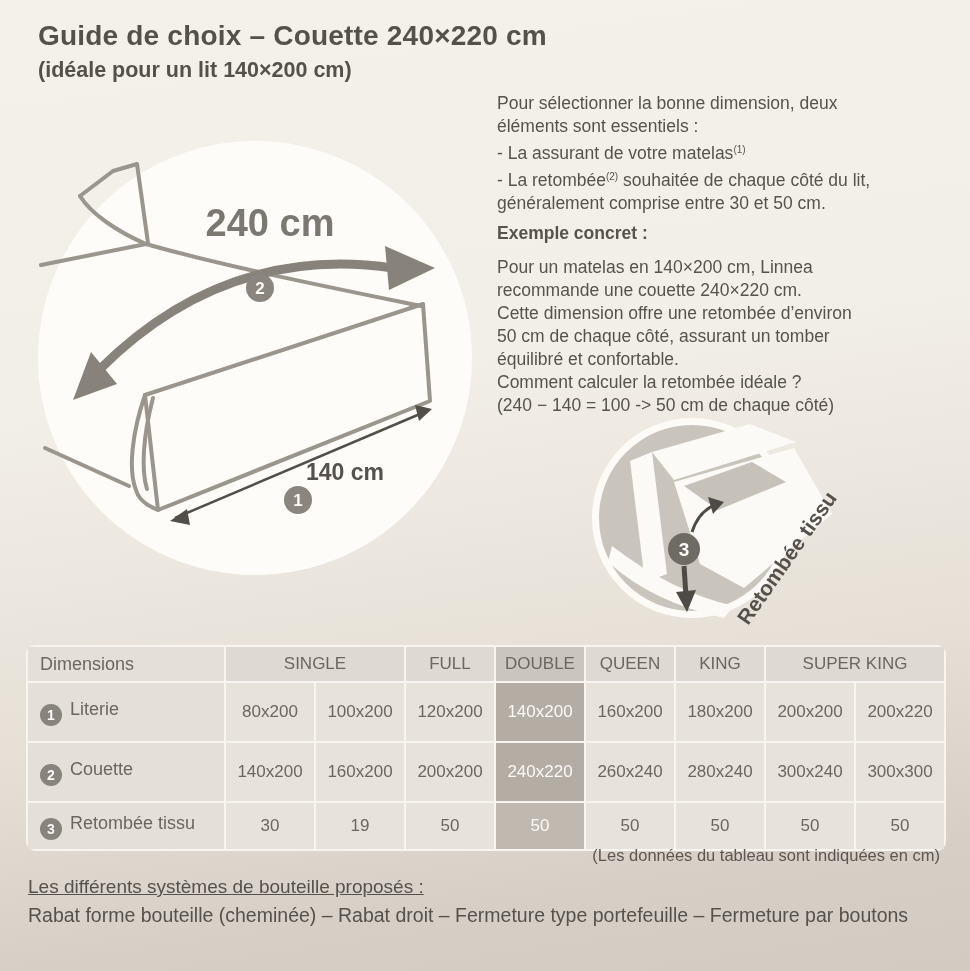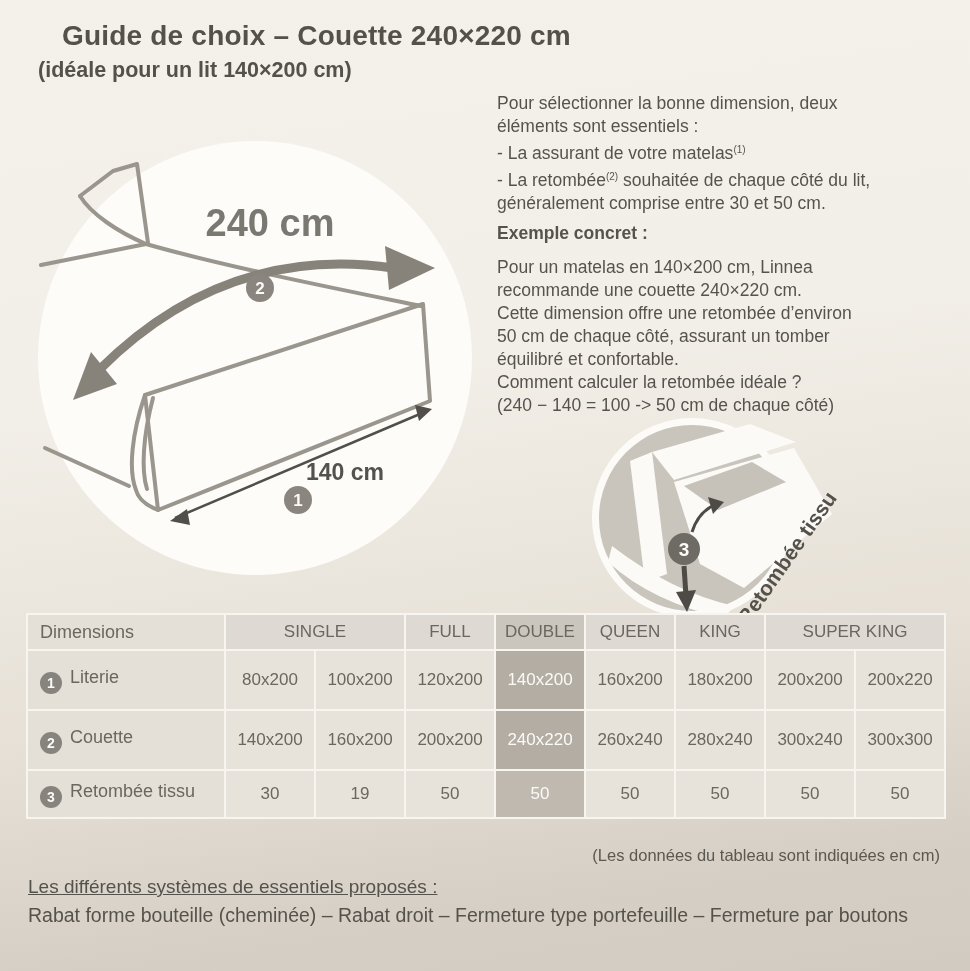--- a/index.html
+++ b/index.html
@@ -7,21 +7,21 @@
     position:relative;
     width:970px;height:971px;
     overflow:hidden;
     font-family:"Liberation Sans", sans-serif;
     color:#55524c;
     background:linear-gradient(172deg,#f4f1ea 0%,#f2efe8 38%,#e6e0d6 68%,#d6cfc5 88%,#d2cbc1 100%);
   }
   
   .title{
     position:absolute;left:38px;top:20px;
-    font-size:28px;font-weight:bold;color:#54514b;letter-spacing:.2px;margin-left:24px;
+    font-size:28px;font-weight:bold;color:#54514b;letter-spacing:.2px;
   }
   .subtitle{
     position:absolute;left:38px;top:58px;
     font-size:21.5px;font-weight:bold;color:#54514b;
   }
   
   .intro{
     position:absolute;left:497px;top:92px;width:460px;
     font-size:17.5px;line-height:23px;color:#56534d;
     white-space:pre-line;
@@ -31,23 +31,24 @@
     position:absolute;left:497px;top:222px;width:460px;
     font-size:17.5px;line-height:23px;color:#56534d;
   }
   .example .ex-head{font-weight:bold;display:block;margin-bottom:11px;}
   .example .ex-body{white-space:pre-line;}
   
   .diagram-main{position:absolute;left:33px;top:118px;width:440px;height:462px;}
   .diagram-drop{position:absolute;left:582px;top:406px;width:290px;height:240px;}
   
   .size-table{
-    position:absolute;left:26px;top:613px;
+    position:absolute;left:26px;top:645px;
     border-collapse:separate;border-spacing:2px;
     background:#f7f5f0;
+    border-radius:9px;
   }
   .size-table th,.size-table td{
     font-weight:normal;font-size:17px;color:#6b675f;
     text-align:center;padding:0;
   }
   .size-table .hrow th{height:34px;background:#dedad3;}
   .size-table .hrow th.hl{background:#cbc6bd;}
   .size-table td{background:#e7e3db;height:58px;width:88px;}
   .size-table tr.r3 td{height:46px;}
   .size-table td.lab,.size-table th.lab{
@@ -207,16 +208,16 @@
       <td>50</td>
       <td>50</td>
       <td>50</td>
       <td>50</td>
     </tr>
   </tbody>
     </table>
 
   <div class="footnote">(Les données du tableau sont indiquées en cm)</div>
 
-  <div class="closures-head">Les différents systèmes de essentiels proposés :</div>
+  <div class="closures-head">Les différents systèmes de bouteille proposés :</div>
   <div class="closures-line">Rabat forme bouteille (cheminée) – Rabat droit – Fermeture type portefeuille – Fermeture par boutons</div>
 
 </div>
 
 </body></html>

